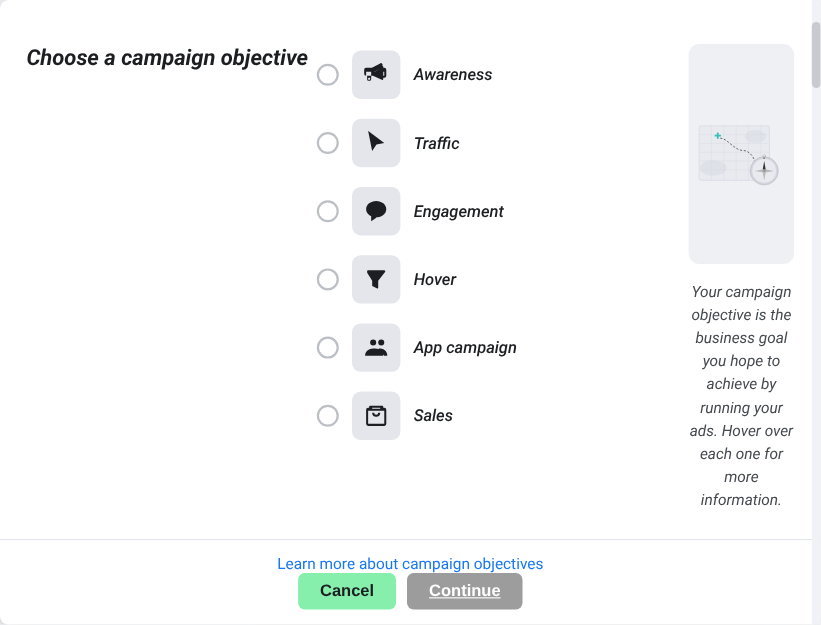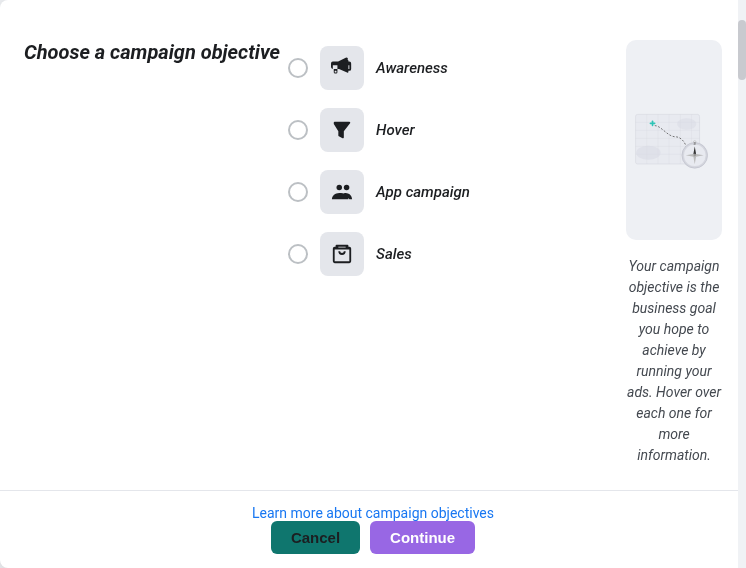--- a/index.html
+++ b/index.html
@@ -125,35 +125,36 @@
     }
     .footer-buttons {
       display: flex;
       gap: 10px;
     }
     .btn-cancel {
       padding: 8px 20px;
       font-size: 15px;
       font-weight: 600;
       color: #1c1e21;
-      background: #0f766e;
+      background: #86efac;
       border: none;
       border-radius: 6px;
       cursor: pointer;
     }
     .btn-continue {
       padding: 8px 20px;
       font-size: 15px;
       font-weight: 600;
       color: #fff;
-      background: #6d28d9;
+      background: #737373;
       border: none;
       border-radius: 6px;
       cursor: pointer;
       opacity: 0.7;
+      text-decoration: underline;
     }
     .scrollbar-track {
       position: absolute;
       right: 0;
       top: 0;
       bottom: 0;
       width: 8px;
       background: #f0f2f5;
     }
     .scrollbar-thumb {
@@ -183,21 +184,39 @@
           <div class="option-item">
             <div class="radio-circle"></div>
             <div class="icon-box">
               <svg viewBox="0 0 24 24" xmlns="http://www.w3.org/2000/svg">
                 <path d="M18 3a1 1 0 0 1 1 1v1h1a2 2 0 0 1 2 2v6a2 2 0 0 1-2 2h-1v1a1 1 0 0 1-1.447.894L8.763 13H7v3.5A1.5 1.5 0 0 1 5.5 18h-1A1.5 1.5 0 0 1 3 16.5V13H2a2 2 0 0 1-2-2V7a2 2 0 0 1 2-2h5.763l7.79-3.894A1 1 0 0 1 18 3zm-1 2.236L10 8.882V11h0V9.118L17 5.236V15.764l-7-3.5V11h0v-.882l7 3.5V5.236zM7 9H2v4h5V9zm13 0h-1v4h1V9zM5.5 15H4.5a.5.5 0 0 0-.5.5v1a.5.5 0 0 0 .5.5h1a.5.5 0 0 0 .5-.5v-1a.5.5 0 0 0-.5-.5z"></path>
               </svg>
             </div>
             <span class="option-label">Awareness</span>
           </div>
 
-
+          <div class="option-item">
+            <div class="radio-circle"></div>
+            <div class="icon-box">
+              <svg viewBox="0 0 24 24" xmlns="http://www.w3.org/2000/svg">
+                <path d="M4 0l16 12-7.75 1.5L8 20 4 0z"></path>
+              </svg>
+            </div>
+            <span class="option-label">Traffic</span>
+          </div>
+
+          <div class="option-item">
+            <div class="radio-circle"></div>
+            <div class="icon-box">
+              <svg viewBox="0 0 24 24" xmlns="http://www.w3.org/2000/svg">
+                <path d="M12 2C6.486 2 2 5.589 2 10c0 2.908 1.898 5.515 5 6.934V22l5.14-3.427A11.3 11.3 0 0 0 12 18c5.514 0 10-3.589 10-8s-4.486-8-10-8z"></path>
+              </svg>
+            </div>
+            <span class="option-label">Engagement</span>
+          </div>
 
           <div class="option-item">
             <div class="radio-circle"></div>
             <div class="icon-box">
               <svg viewBox="0 0 24 24" xmlns="http://www.w3.org/2000/svg">
                 <path d="M3 4a1 1 0 0 1 1-1h16a1 1 0 0 1 .78 1.625L14 13.23V20a1 1 0 0 1-1.447.894l-4-2A1 1 0 0 1 8 18v-4.77L3.22 5.625A1 1 0 0 1 3 5V4z"></path>
               </svg>
             </div>
             <span class="option-label">Hover</span>
           </div>

